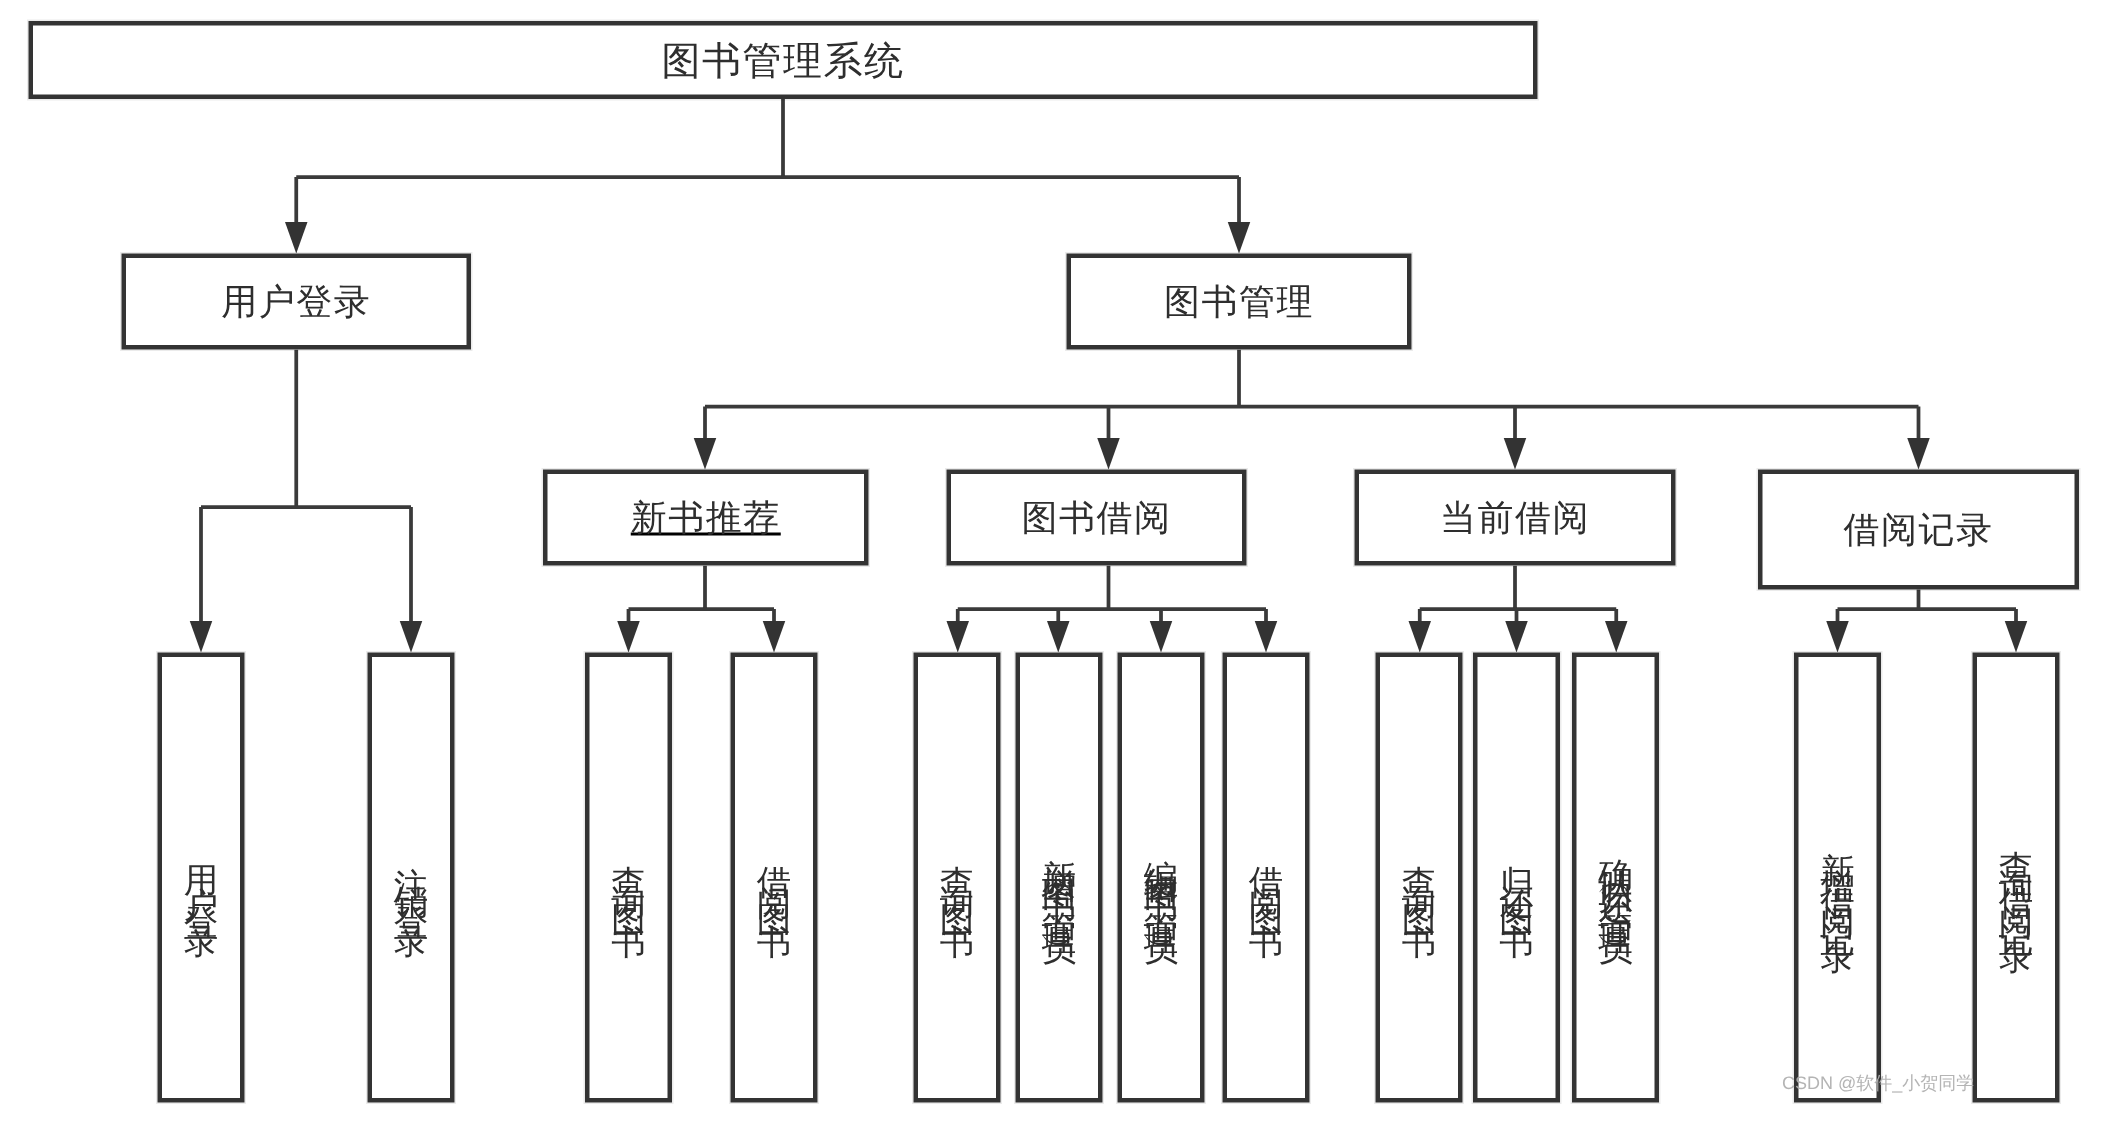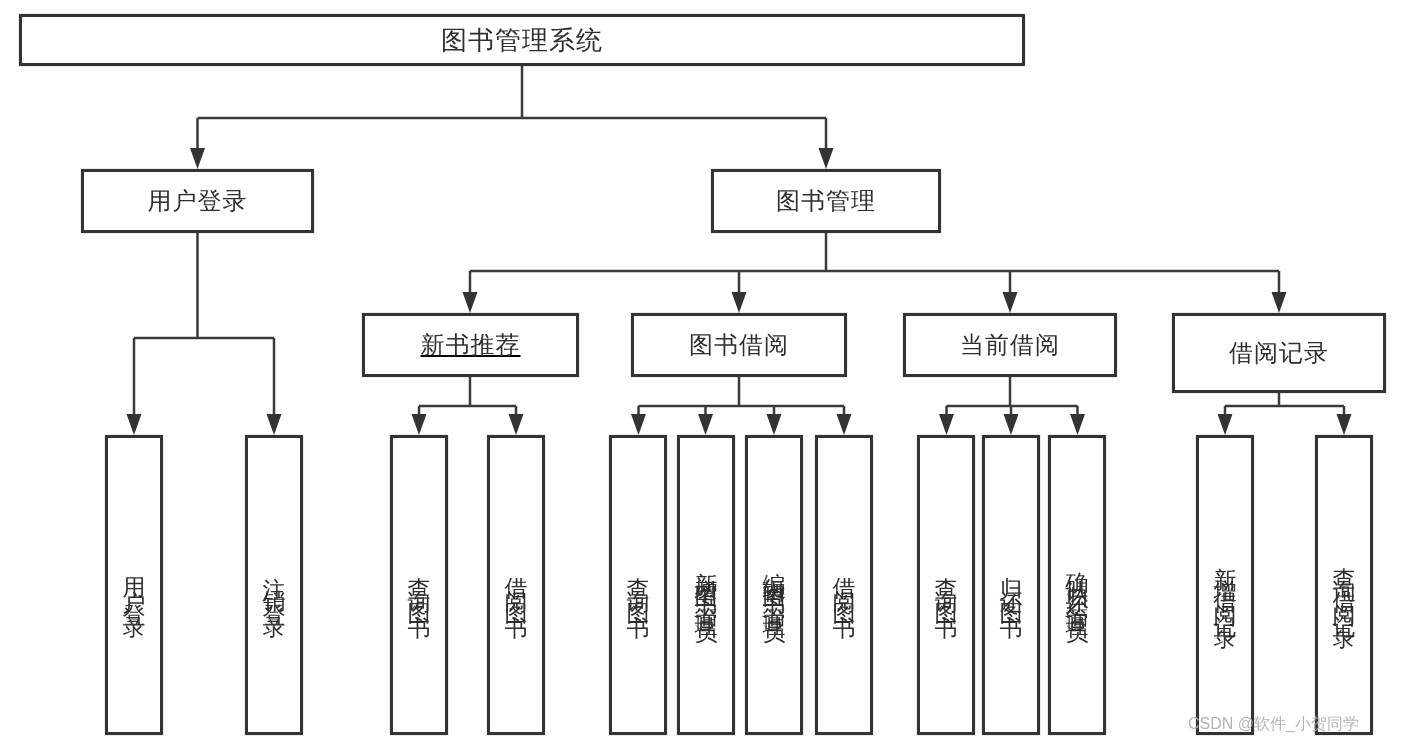--- a/index.html
+++ b/index.html
@@ -48,21 +48,21 @@
     color: #2e2e2e;
     white-space: nowrap;
   }
   .sp-wide  { letter-spacing: 13px; }
   .sp-mid   { letter-spacing: 12px; }
   .sp-tight { letter-spacing: 7px;  }
   #watermark {
     position: absolute;
     left: 1188px;
     top: 714px;
-    font-size: 16px;
+    font-size: 12px;
     color: rgba(176,176,176,0.95);
     z-index: 10;
     white-space: nowrap;
   }
 </style>
 </head>
 <body>
 
 <div id="canvas">
 
@@ -106,21 +106,21 @@
   <div class="node" style="left:81px; top:169px; width:233px; height:64px;">
     <span class="hlabel">用户登录</span>
   </div>
   <div class="node" style="left:711px; top:169px; width:230px; height:64px;">
     <span class="hlabel">图书管理</span>
   </div>
 
   <div class="node" style="left:362px; top:313px; width:217px; height:64px;text-decoration:underline;">
     <span class="hlabel">新书推荐</span>
   </div>
-  <div class="node" style="left:631px; top:313px; width:216px; height:64px;">
+  <div class="node" style="left:631px; top:313px; width:200px; height:64px;">
     <span class="hlabel">图书借阅</span>
   </div>
   <div class="node" style="left:903px; top:313px; width:214px; height:64px;text-align:right;">
     <span class="hlabel">当前借阅</span>
   </div>
   <div class="node" style="left:1172px; top:313px; width:214px; height:80px;">
     <span class="hlabel">借阅记录</span>
   </div>
 
   <div class="node" style="left:105px; top:435px; width:58px; height:300px;">

